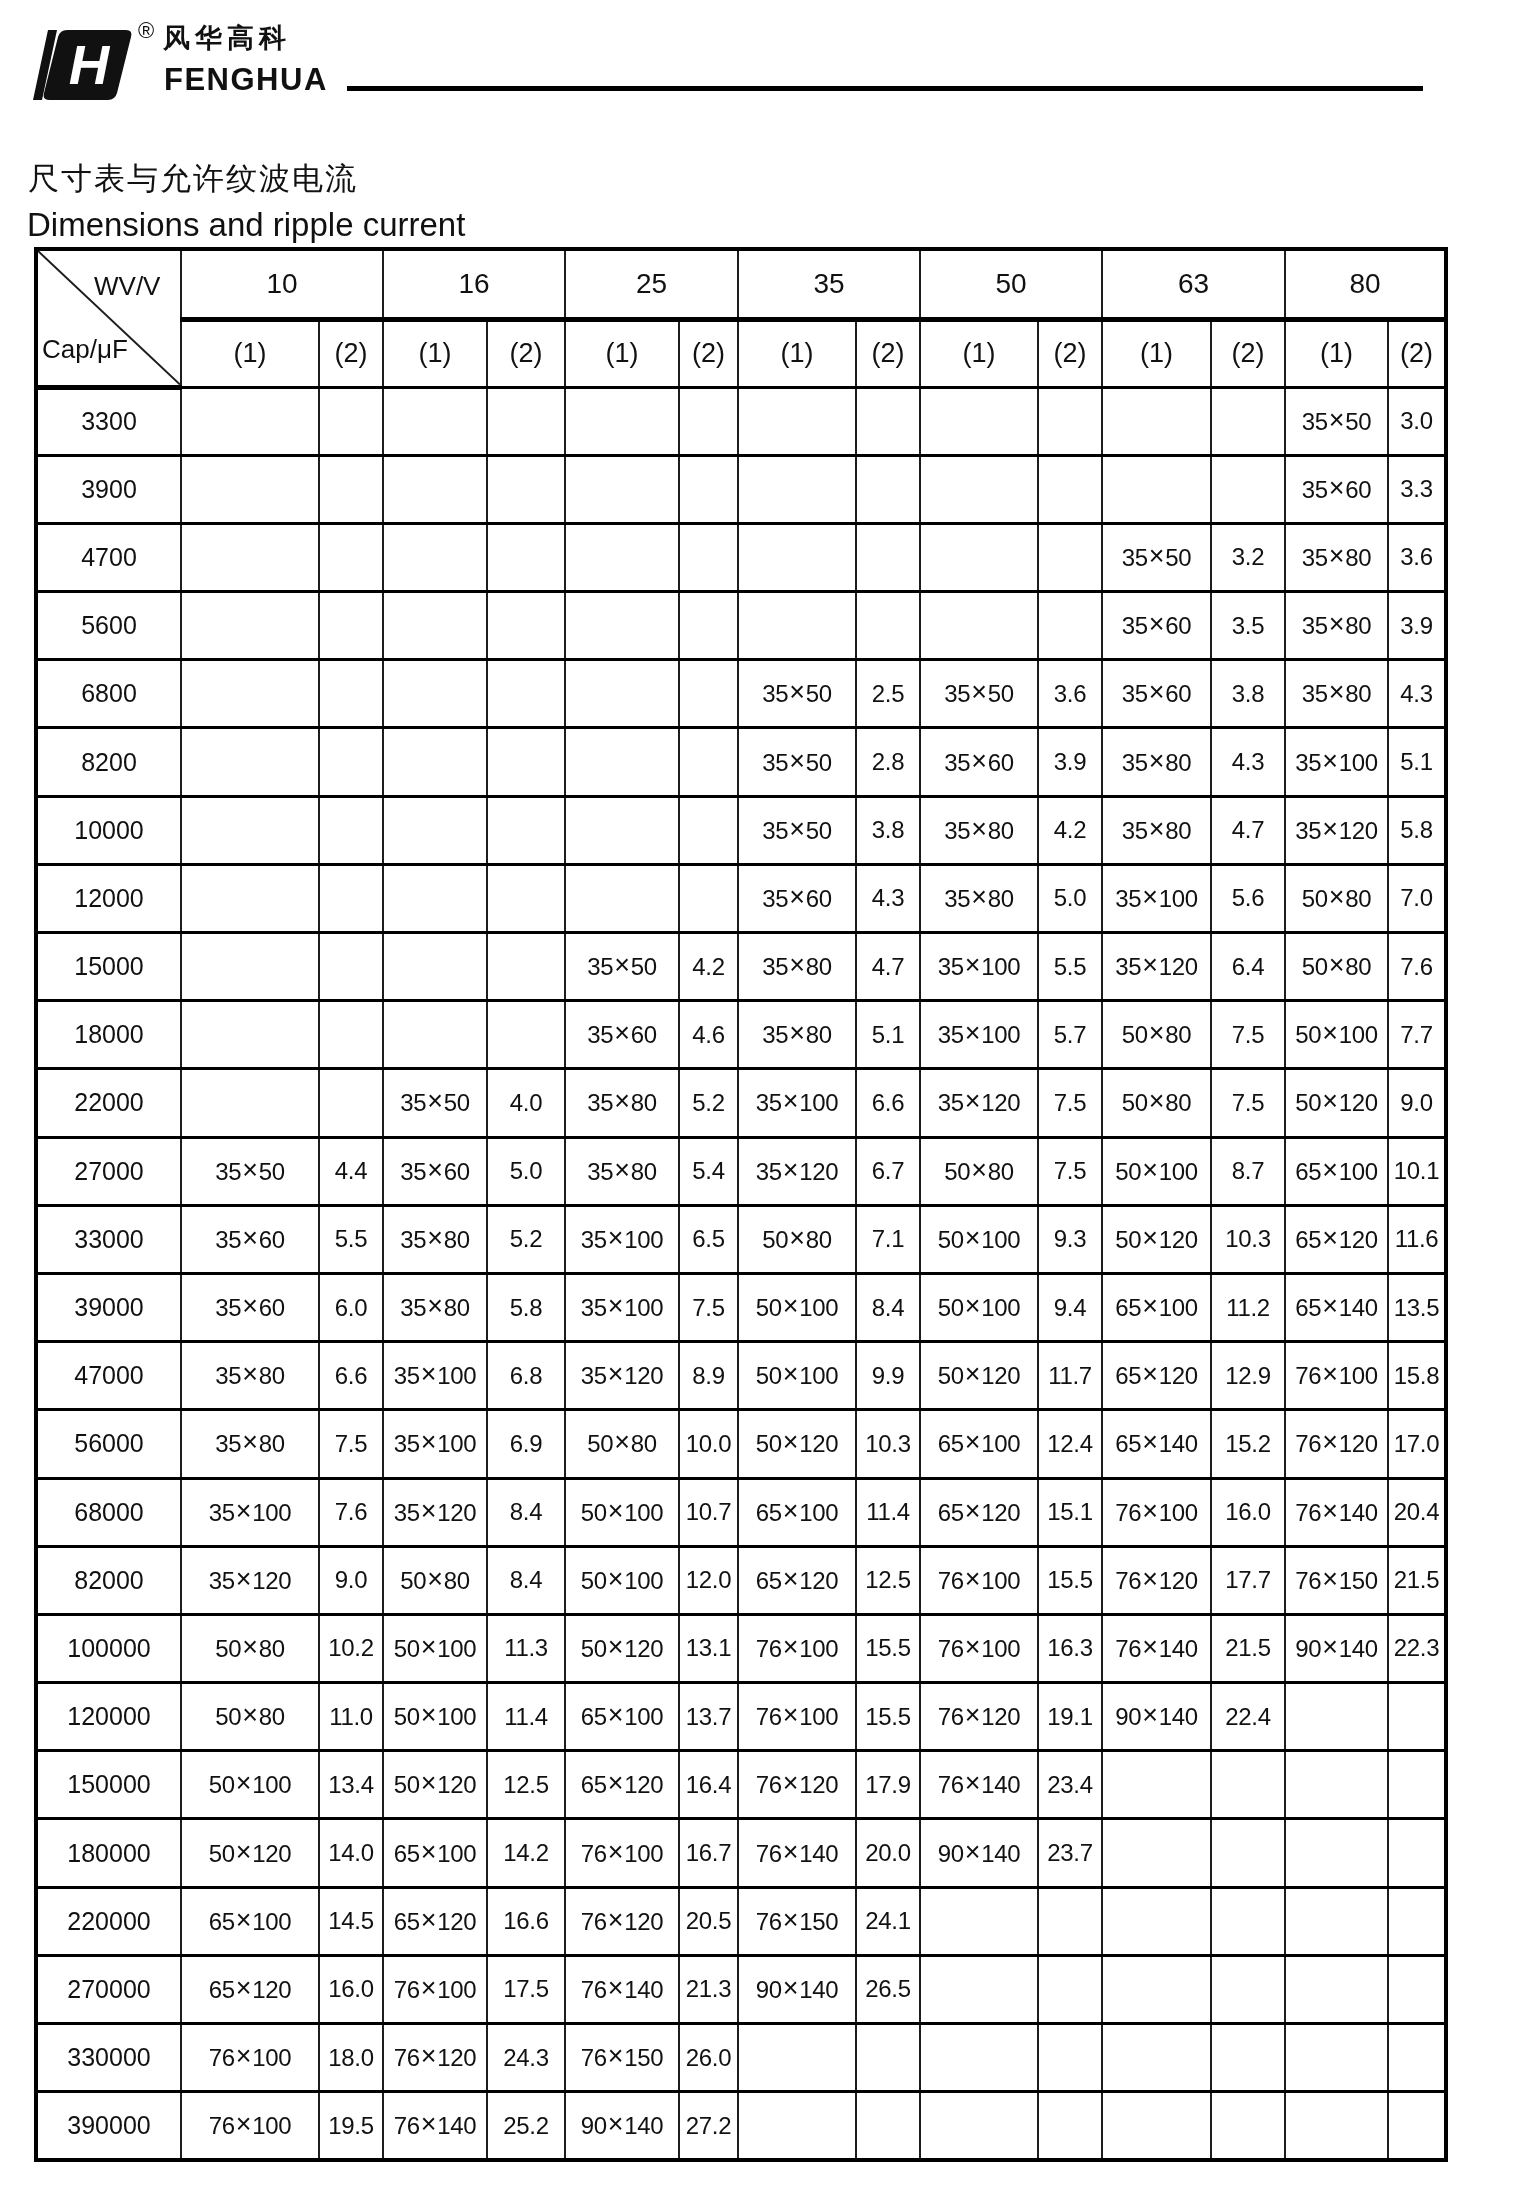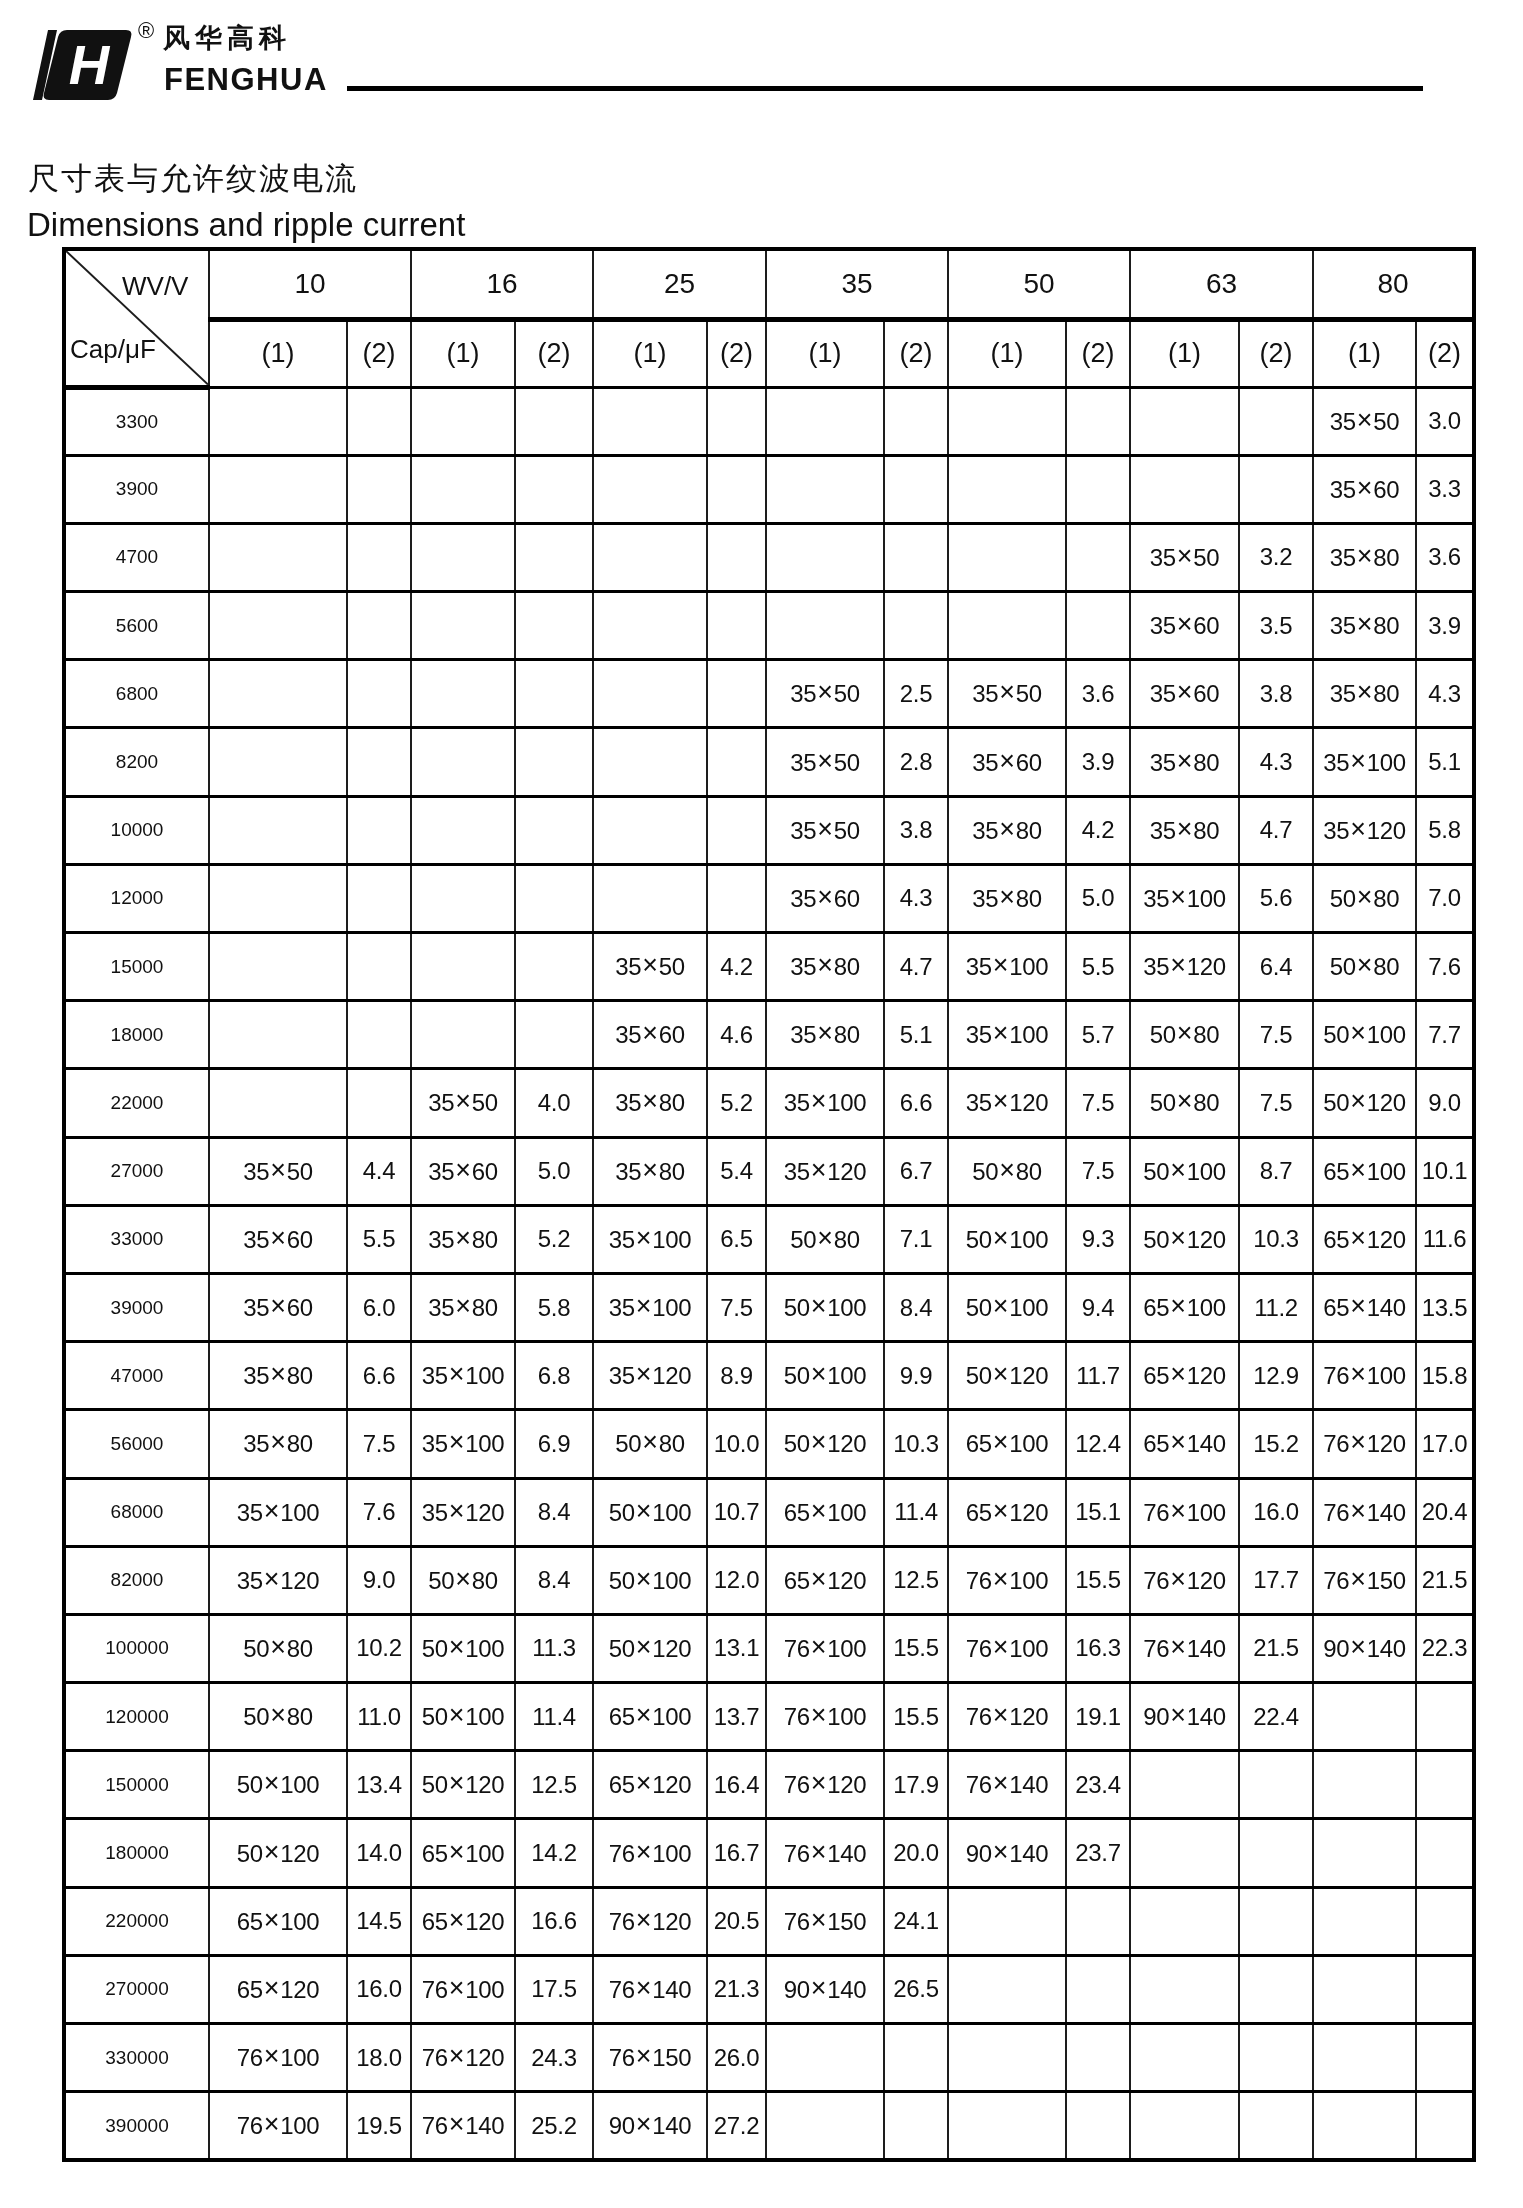--- a/index.html
+++ b/index.html
@@ -20,34 +20,33 @@
   }
   .header-rule{position:absolute;left:347px;top:86px;width:1076px;height:5px;background:#000;}
   
   .sec-cn{position:absolute;left:28px;top:158px;font-size:31px;font-weight:500;letter-spacing:2px;}
   .sec-en{position:absolute;left:27px;top:206px;font-size:33px;font-weight:400;}
   
   table.dims{
     position:absolute;left:34px;top:247px;width:1410px;
     border-collapse:collapse;table-layout:fixed;
     border:4px solid #000;
-    margin-left:28px;
   }
   .dims th,.dims td{
     border-left:2px solid #1d1d1d;border-right:2px solid #1d1d1d;
     border-bottom:3px solid #000;
     padding:0;text-align:center;vertical-align:middle;
     font-weight:400;white-space:nowrap;overflow:hidden;
   }
   .dims thead tr.vrow{height:70px;}
   .dims thead tr.vrow th{font-size:28px;border-bottom:5px solid #000;}
   .dims thead tr.srow{height:68px;}
   .dims thead tr.srow th{font-size:27px;}
   .dims tbody tr{height:68.2px;}
-  .dims tbody th.cap{font-size:19px;font-weight:400;}
+  .dims tbody th.cap{font-size:25px;font-weight:400;}
   .dims tbody td{font-size:24px;letter-spacing:-0.3px;}
   .dims td span.x{font-size:1.12em;padding:0 1px;display:inline-block;transform:translateY(-1px);}
   
   th.corner{position:relative;border-bottom:3px solid #000;}
   th.corner svg.diag{position:absolute;left:0;top:0;width:100%;height:100%;}
   .corner-top{position:absolute;top:20px;left:56px;font-size:26px;}
   .corner-bottom{position:absolute;bottom:20px;left:4px;font-size:26px;}
 </style>
 </head>
 <body>

